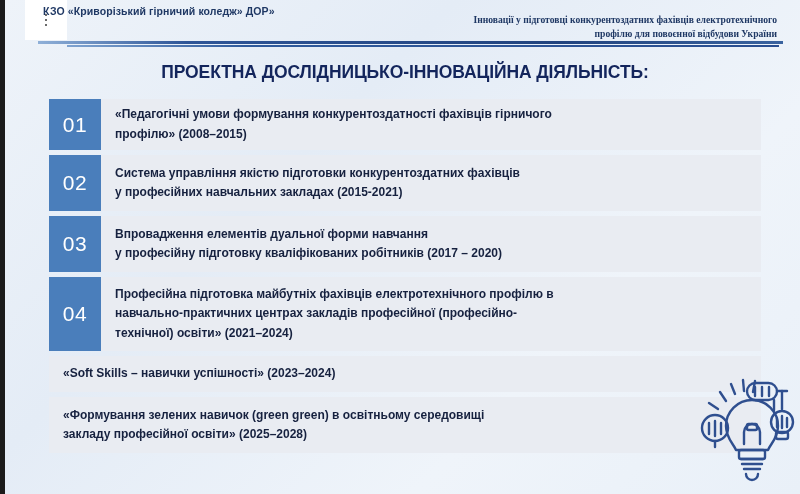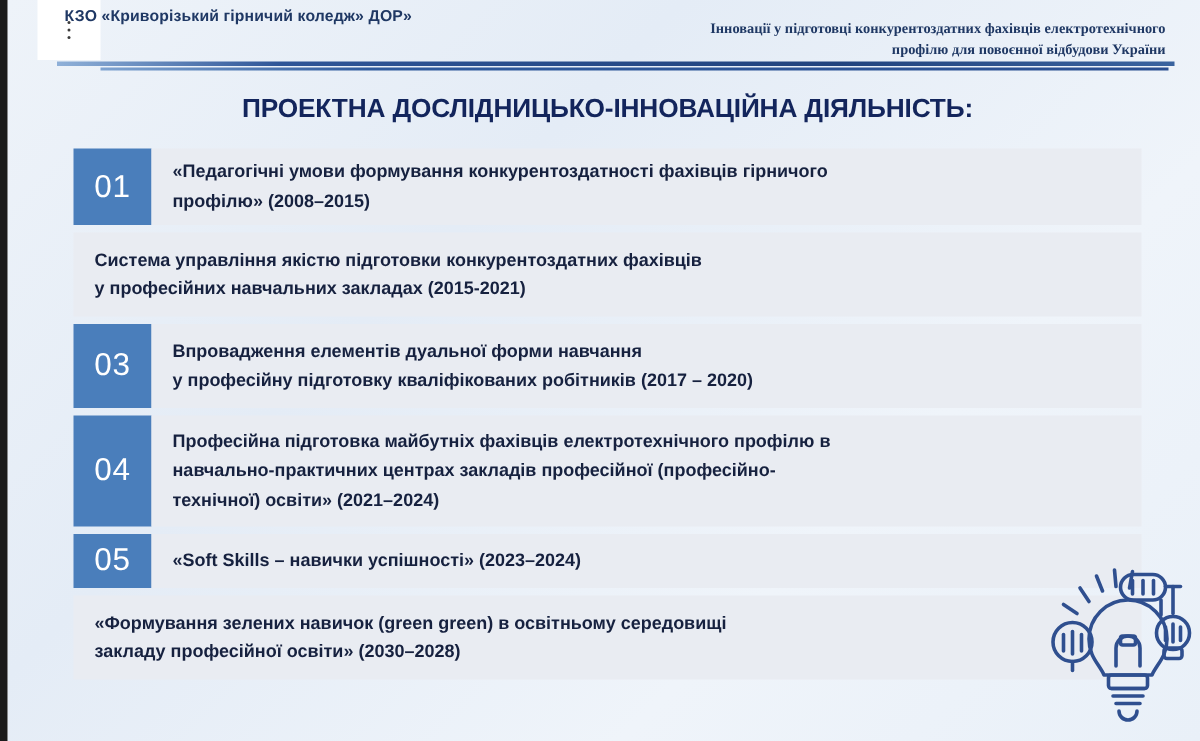--- a/index.html
+++ b/index.html
@@ -196,20 +196,21 @@
       <div class="badge">01</div>
       <div class="row-text">
         <div>
           <span>«Педагогічні умови формування конкурентоздатності фахівців гірничого</span>
           <span>профілю» (2008–2015)</span>
         </div>
       </div>
     </div>
 
     <div class="row row-h2">
+      <div class="badge">02</div>
       <div class="row-text">
         <div>
           <span>Система управління якістю підготовки конкурентоздатних фахівців</span>
           <span>у професійних навчальних закладах (2015-2021)</span>
         </div>
       </div>
     </div>
 
     <div class="row row-h2">
       <div class="badge">03</div>
@@ -226,33 +227,32 @@
       <div class="row-text">
         <div>
           <span>Професійна підготовка майбутніх фахівців електротехнічного профілю в</span>
           <span>навчально-практичних центрах закладів професійної (професійно-</span>
           <span>технічної) освіти»  (2021–2024)</span>
         </div>
       </div>
     </div>
 
     <div class="row row-h4">
-      <div class="badge">05</div>
       <div class="row-text">
         <div>
           <span>«Soft Skills – навички успішності» (2023–2024)</span>
         </div>
       </div>
     </div>
 
     <div class="row row-h2">
       <div class="row-text">
         <div>
           <span>«Формування зелених навичок (green green) в освітньому середовищі</span>
-          <span>закладу професійної освіти» (2030–2028)</span>
+          <span>закладу професійної освіти» (2025–2028)</span>
         </div>
       </div>
     </div>
 
   </div>
 
   <svg class="bulbs" viewBox="0 0 112 122">
     <g fill="none" stroke="#2f4f8f" stroke-width="2.4" stroke-linecap="round" stroke-linejoin="round">
 
       <rect x="61" y="13" width="30" height="17" rx="8.5"></rect>

